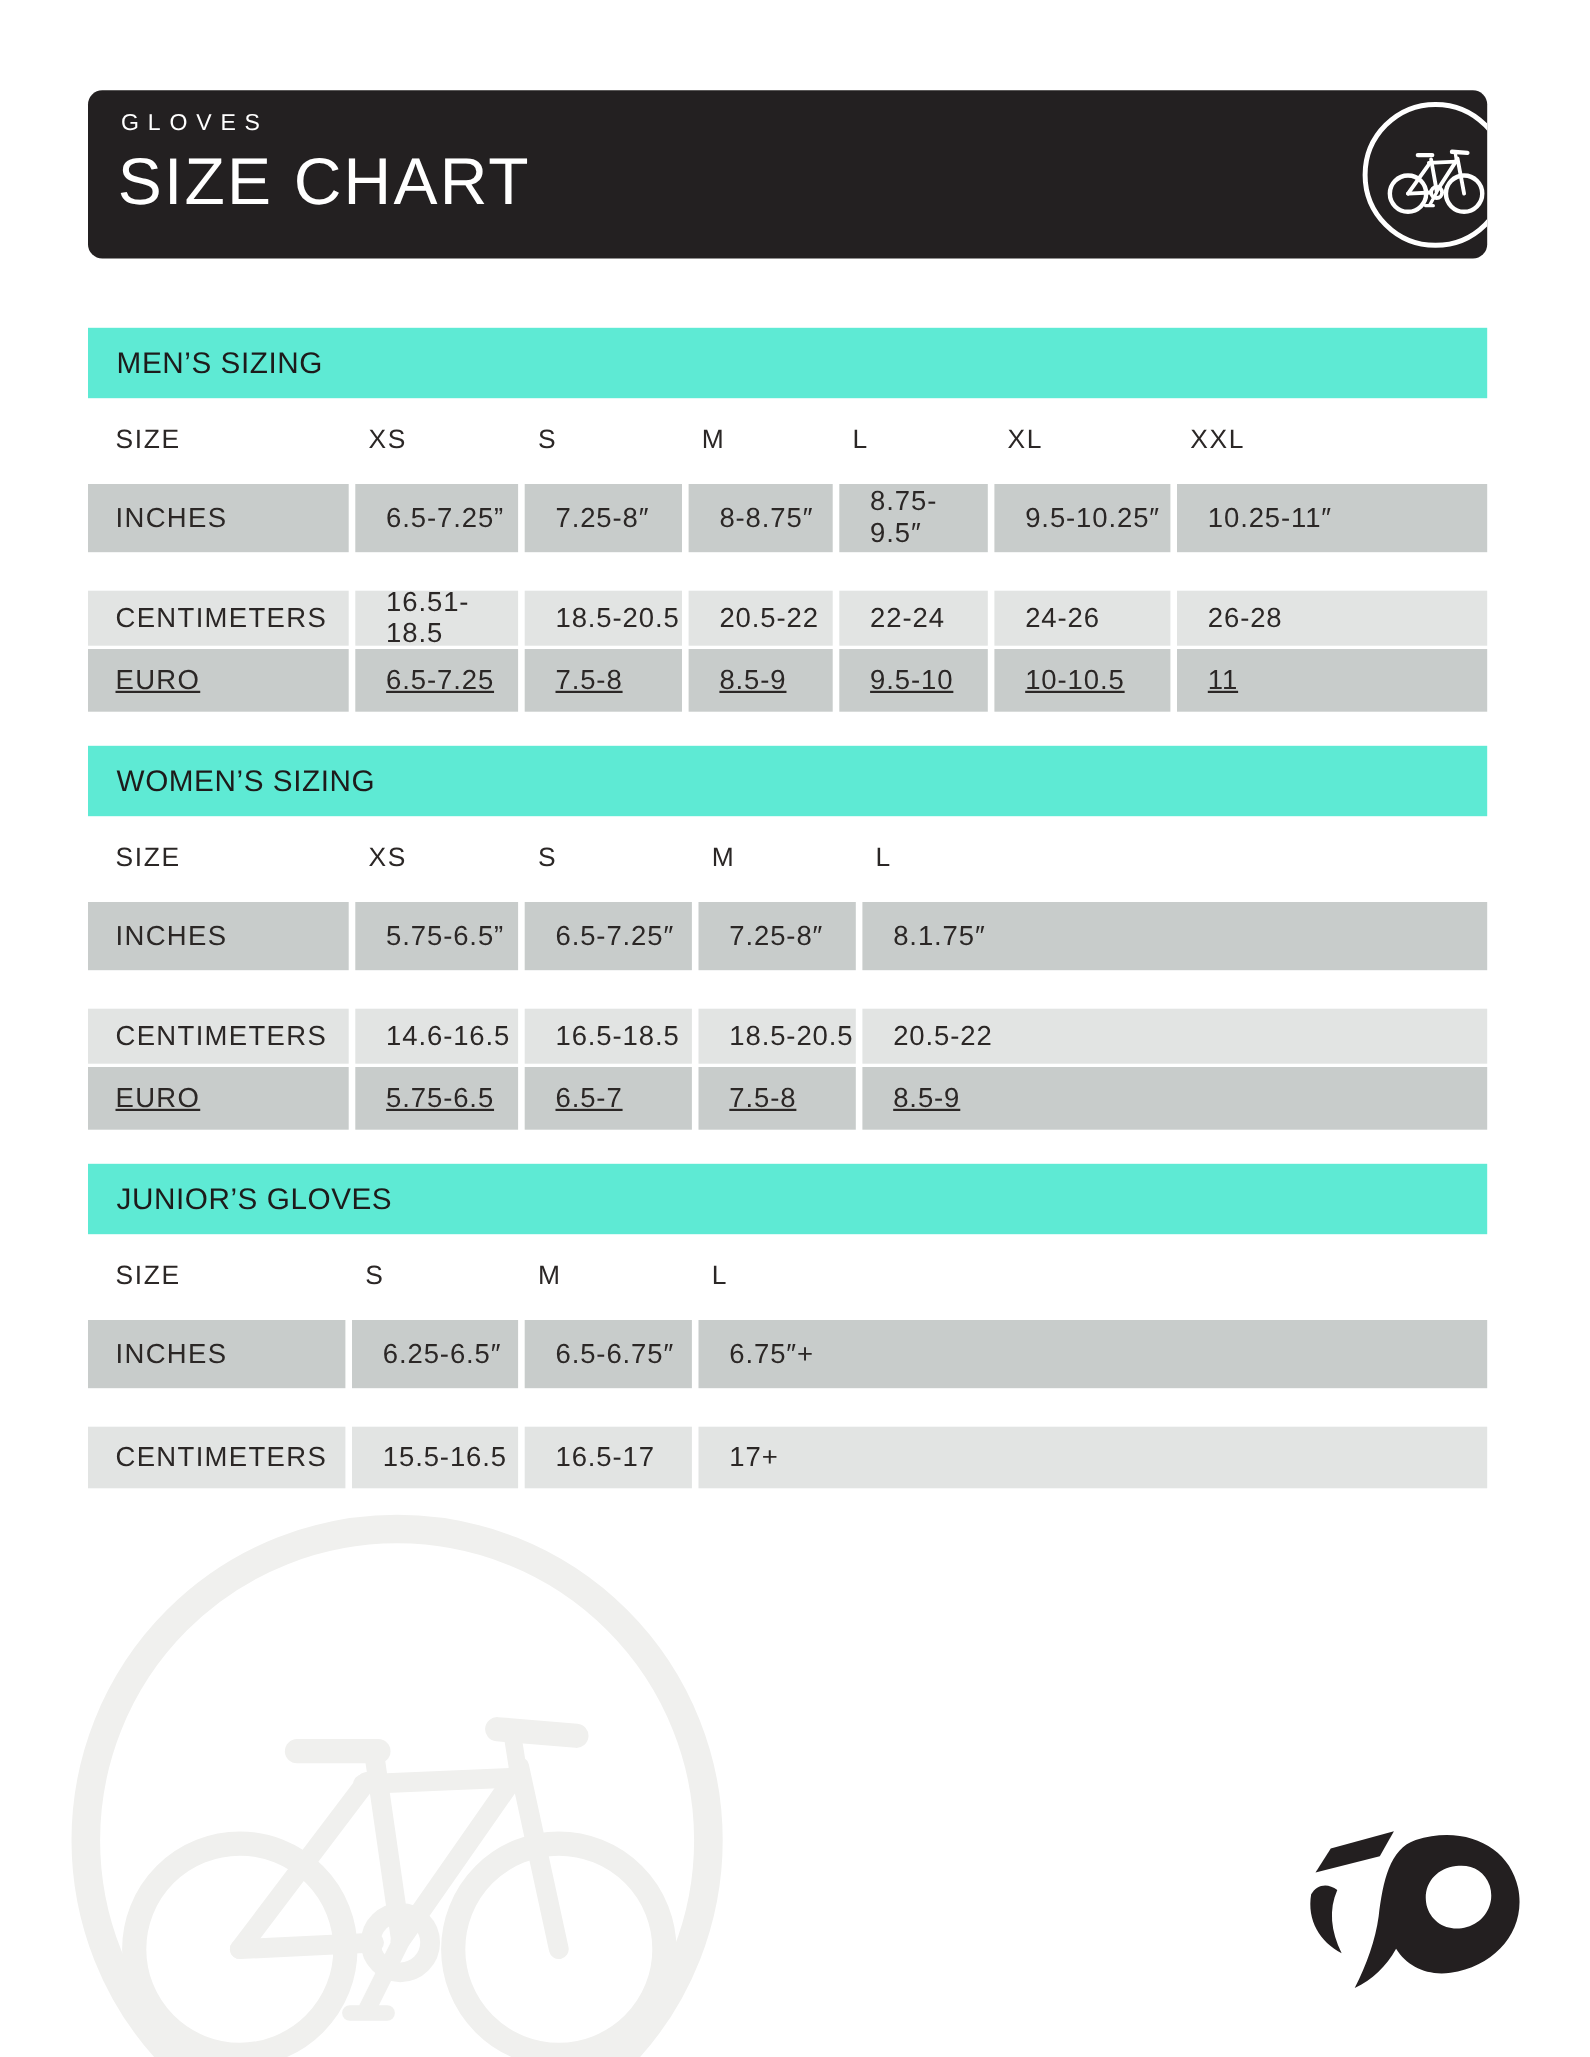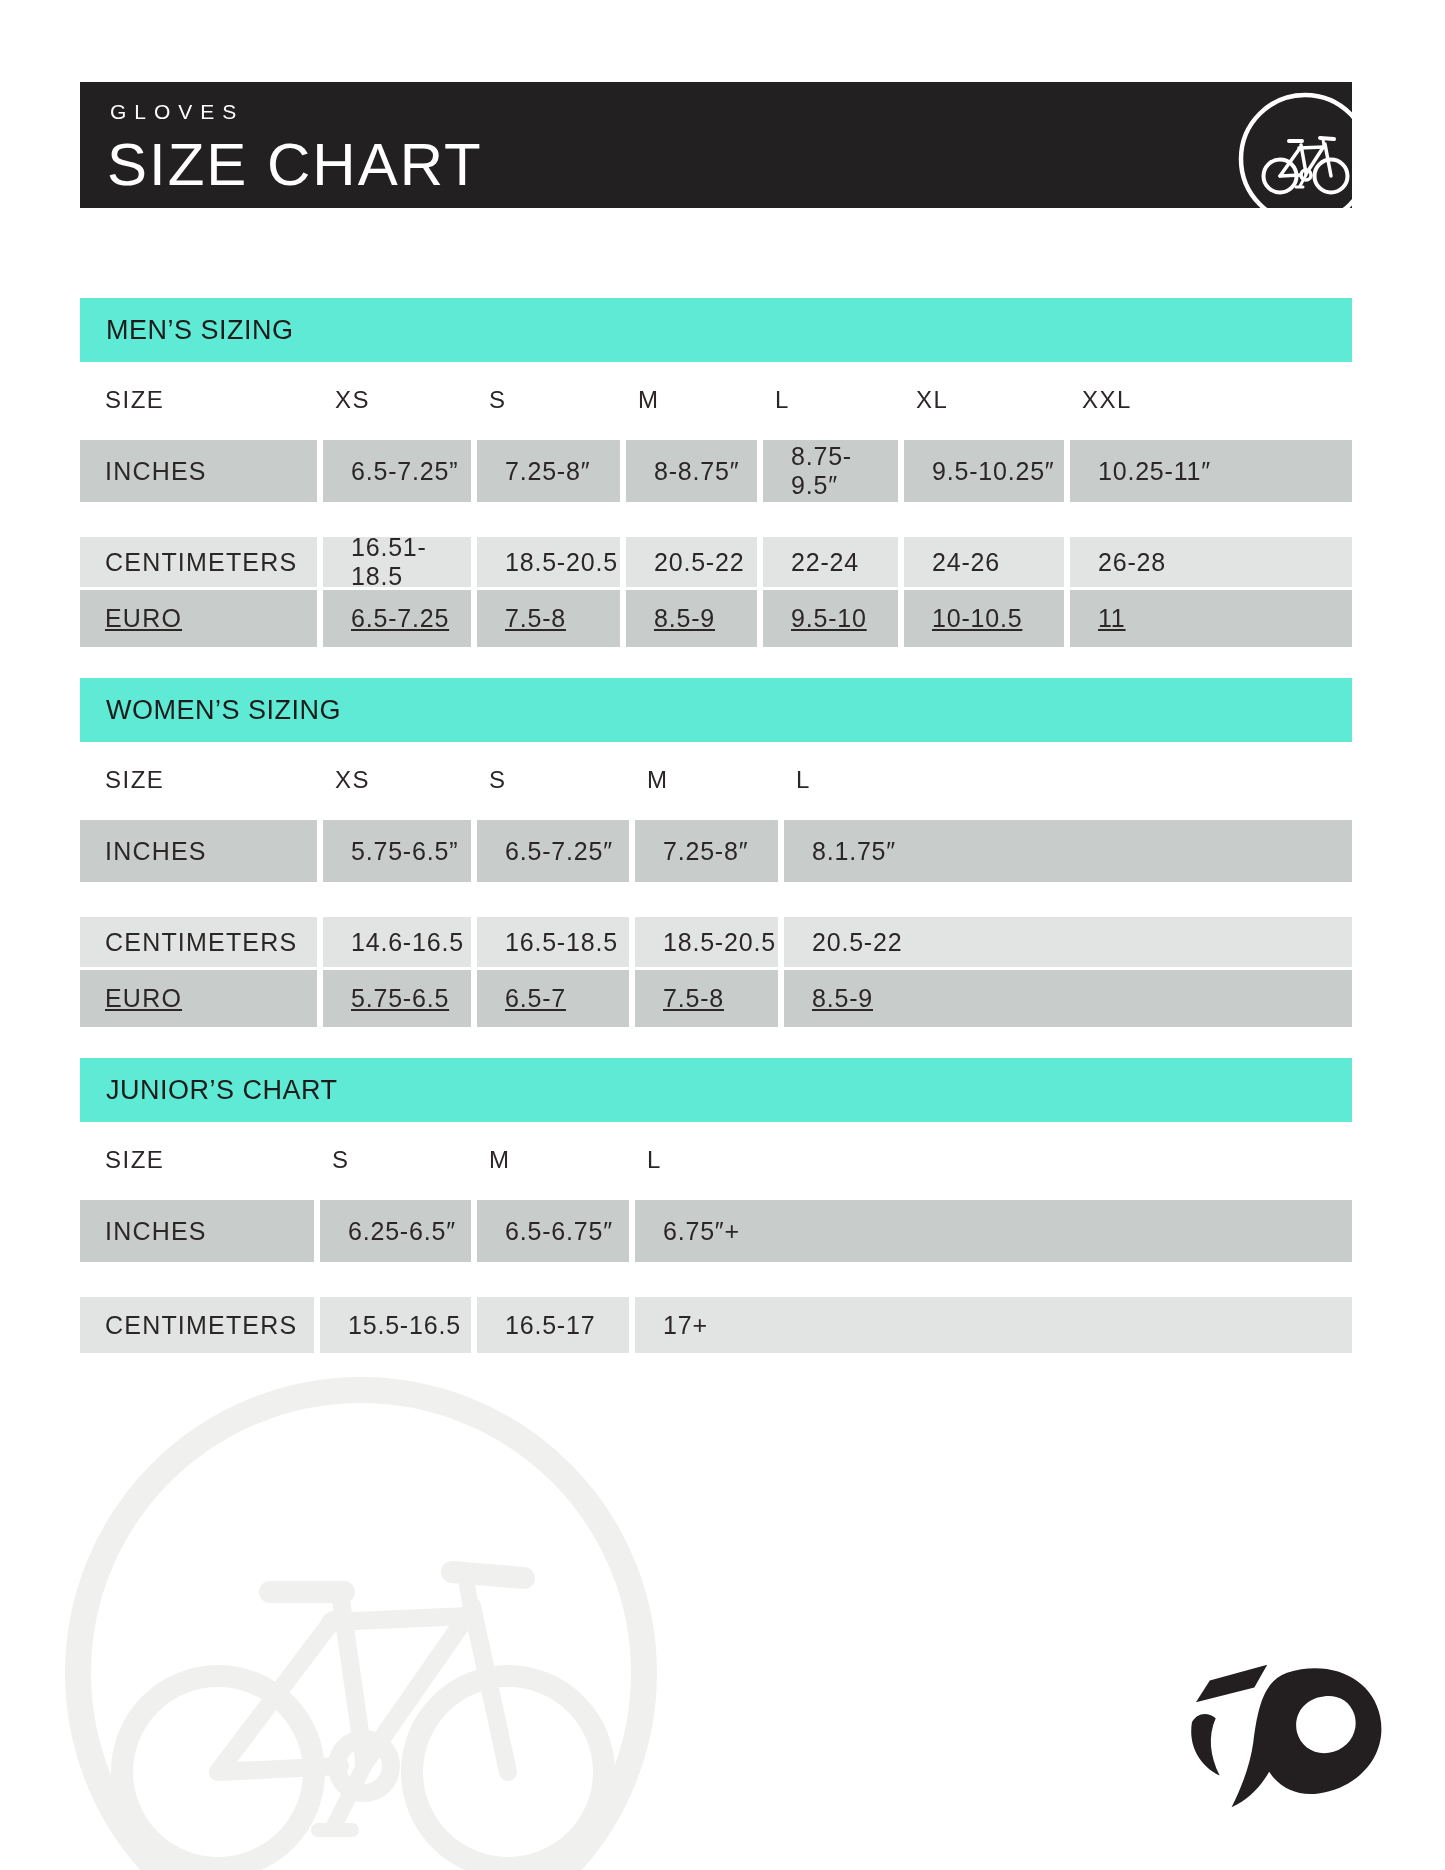--- a/index.html
+++ b/index.html
@@ -9,22 +9,22 @@
     font-family:"Liberation Sans", sans-serif;
     color:#2b2726;
   }
   .page{position:absolute;inset:0;overflow:hidden;}
 
   
   .watermark{position:absolute;left:0;top:0;width:1445px;height:1870px;pointer-events:none;}
 
   
   .band{
-    position:absolute;left:80px;top:82px;width:1272px;height:126px;
-    background:#232021;overflow:hidden;
+    position:absolute;left:80px;top:82px;width:1272px;height:153px;
+    background:#232021;overflow:hidden;border-radius:13px;
   }
   .band .kicker{
     position:absolute;left:30px;top:18px;
     font-size:21px;letter-spacing:8px;color:#ffffff;font-weight:400;
   }
   .band .title{
     position:absolute;left:27px;top:48px;
     font-size:60px;letter-spacing:2px;color:#ffffff;font-weight:500;
   }
   .band .bike-badge{position:absolute;left:1150px;top:2px;width:150px;height:150px;}
@@ -190,21 +190,21 @@
       <div class="cell first">EURO</div>
       <div class="cell">5.75-6.5</div>
       <div class="cell">6.5-7</div>
       <div class="cell">7.5-8</div>
       <div class="cell">8.5-9</div>
     </div>
   </section>
 
   <section class="section sec-junior">
     <div class="yellowbar">
-      <span>JUNIOR’S CHART</span>
+      <span>JUNIOR’S GLOVES</span>
     </div>
     <div class="grid grid-junior sizehead">
       <div class="cell first">SIZE</div>
       <div class="cell">S</div>
       <div class="cell">M</div>
       <div class="cell">L</div>
     </div>
     <div class="grid grid-junior trow row-dark h62">
       <div class="cell first">INCHES</div>
       <div class="cell">6.25-6.5″</div>

